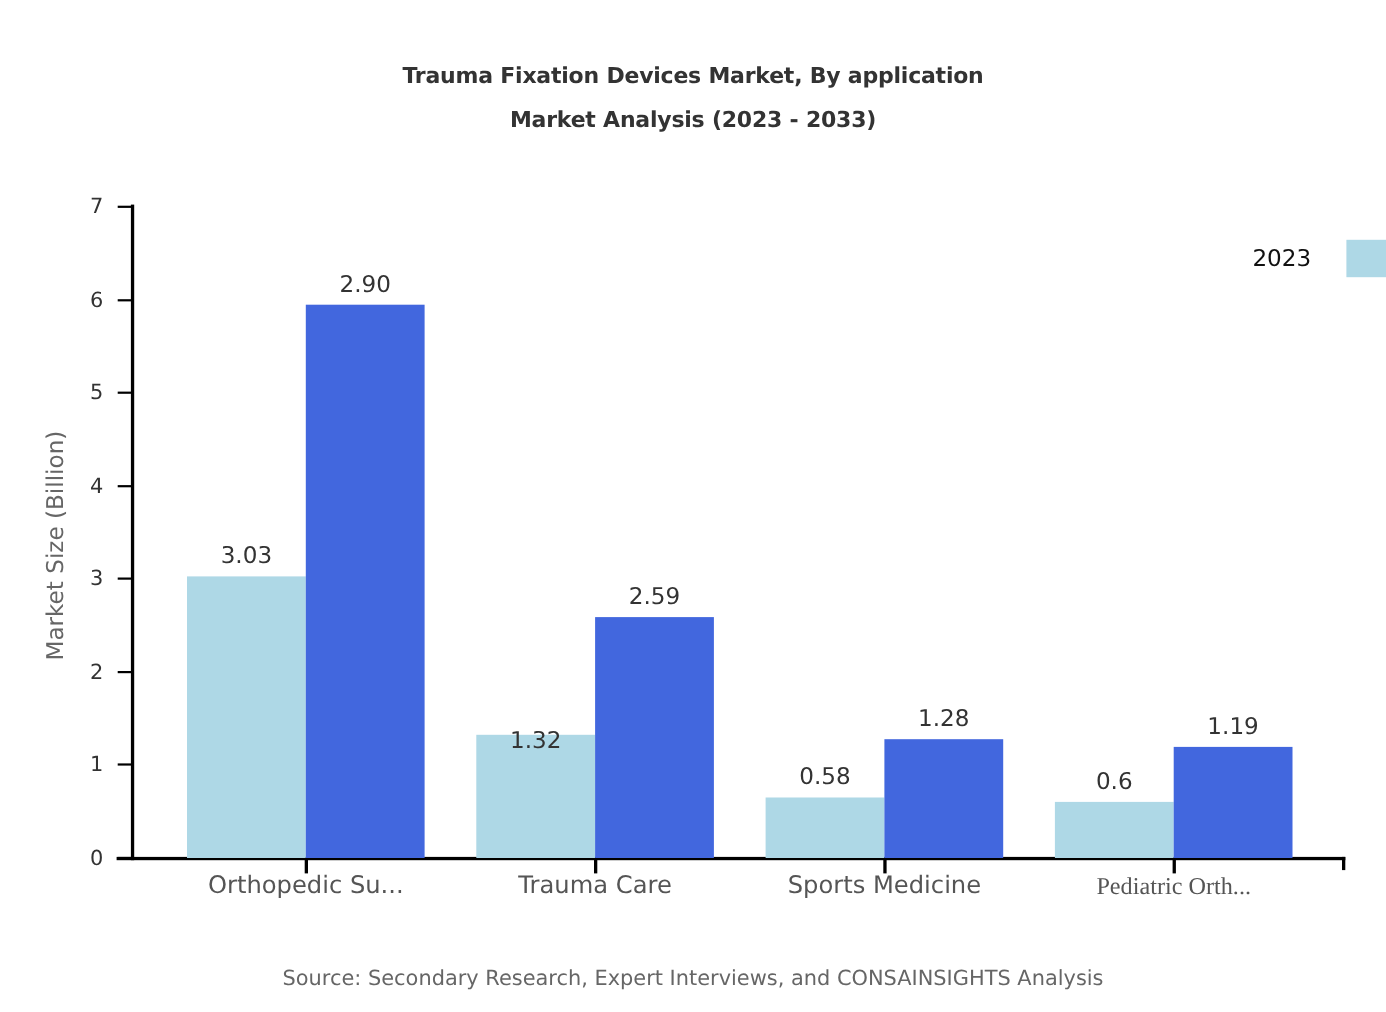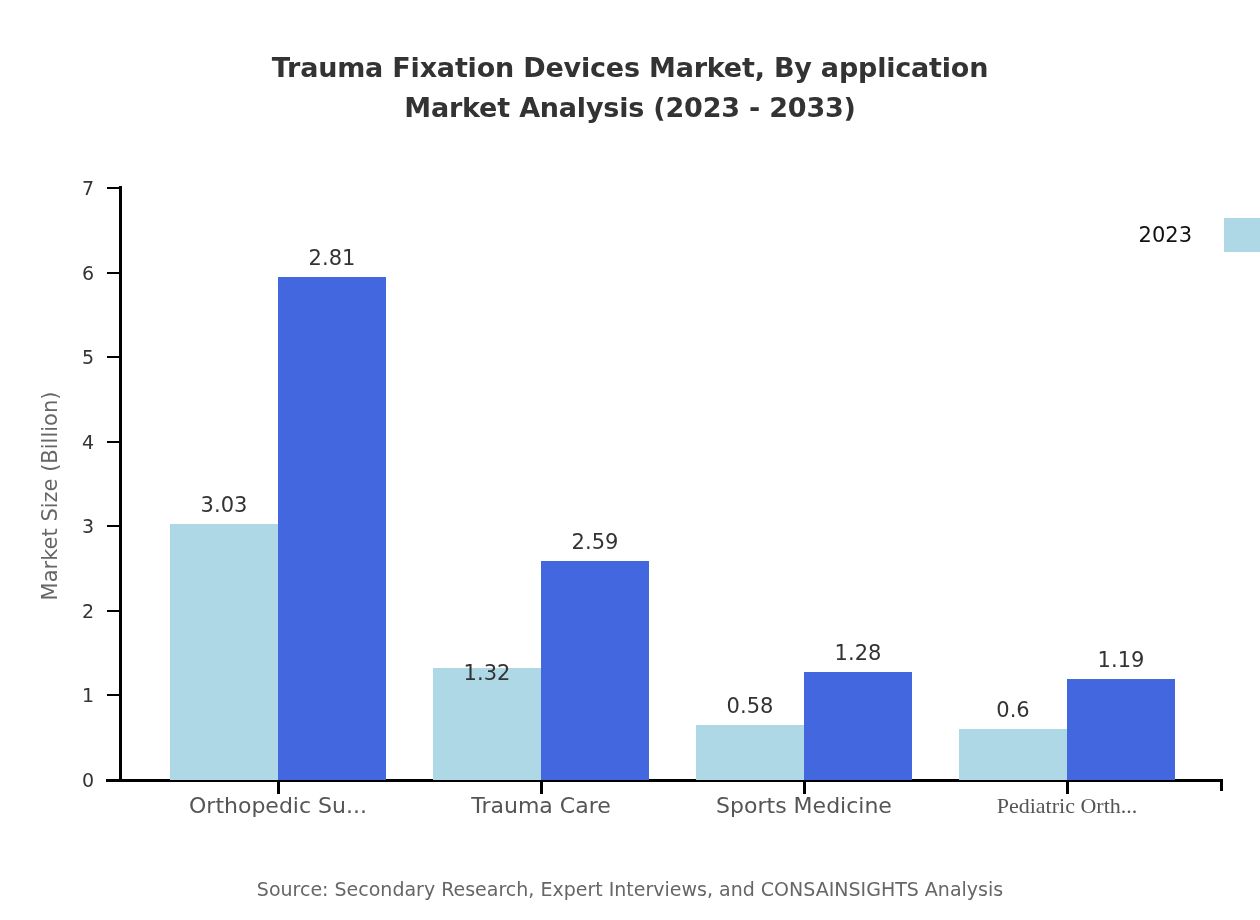--- a/index.html
+++ b/index.html
@@ -20,21 +20,21 @@
     height: 920px;
   }
 
   
   .chart-title {
     position: absolute;
     left: 0;
     top: 48px;
     width: 1260px;
     text-align: center;
-    font-size: 27px;
+    font-size: 20px;
     font-weight: bold;
     color: #333333;
     line-height: 40px;
     letter-spacing: -0.2px;
   }
   .chart-title .line2 { display: block; }
 
   
   .y-axis-spine {
     position: absolute;
@@ -206,21 +206,21 @@
   <div id="bars-layer">
       <div class="bar s2023" style="left: 170px; top: 523.749px; width: 108px; height: 256.251px; bottom: auto;"></div>
       <div class="bar-label" style="left: 144px; top: 492.749px;">3.03</div>
       <div class="bar s2023" style="left: 433px; top: 668.366px; width: 108px; height: 111.634px; bottom: auto;"></div>
       <div class="bar-label" style="left: 407px; top: 661px;">1.32</div>
       <div class="bar s2023" style="left: 696px; top: 725.029px; width: 108px; height: 54.9714px; bottom: auto;"></div>
       <div class="bar-label" style="left: 670px; top: 694.029px;">0.58</div>
       <div class="bar s2023" style="left: 959px; top: 729.257px; width: 108px; height: 50.7429px; bottom: auto;"></div>
       <div class="bar-label" style="left: 933px; top: 698.257px;">0.6</div>
       <div class="bar s2033" style="left: 278px; top: 276.8px; width: 108px; height: 503.2px; bottom: auto;"></div>
-      <div class="bar-label" style="left: 252px; top: 245.8px;">2.81</div>
+      <div class="bar-label" style="left: 252px; top: 245.8px;">2.90</div>
       <div class="bar s2033" style="left: 541px; top: 560.96px; width: 108px; height: 219.04px; bottom: auto;"></div>
       <div class="bar-label" style="left: 515px; top: 529.96px;">2.59</div>
       <div class="bar s2033" style="left: 804px; top: 671.749px; width: 108px; height: 108.251px; bottom: auto;"></div>
       <div class="bar-label" style="left: 778px; top: 640.749px;">1.28</div>
       <div class="bar s2033" style="left: 1067px; top: 679.36px; width: 108px; height: 100.64px; bottom: auto;"></div>
       <div class="bar-label" style="left: 1041px; top: 648.36px;">1.19</div>
     </div>
 
   <div id="x-ticks">
       <div class="x-tick" style="left: 277px;"></div>

